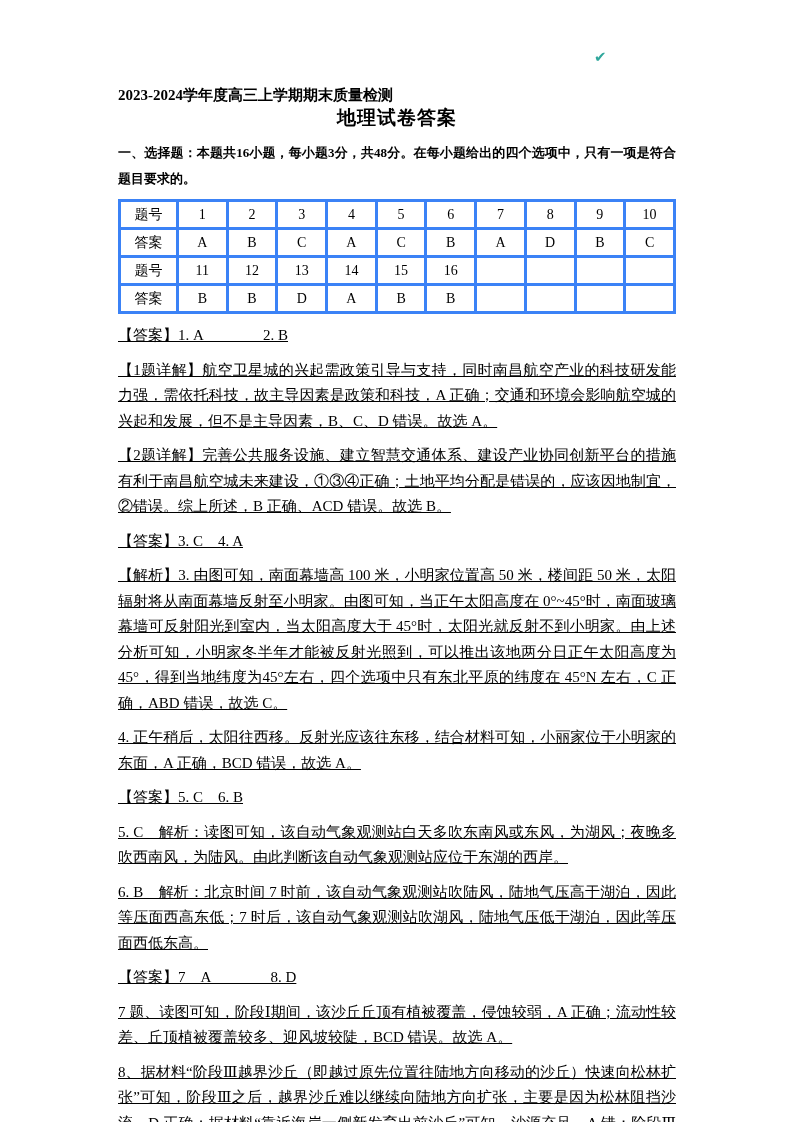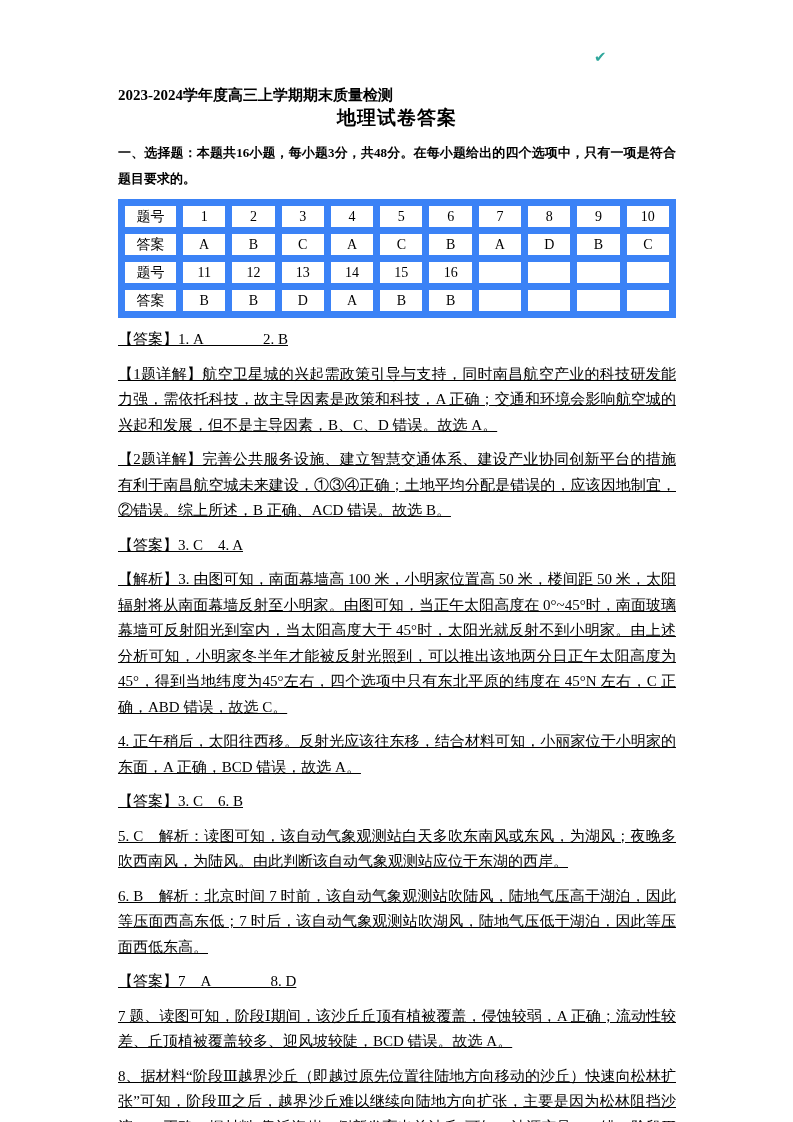--- a/index.html
+++ b/index.html
@@ -43,21 +43,21 @@
     line-height: 26px;
     text-align: justify;
   }
   table.answers {
     border-collapse: collapse;
     width: 100%;
     margin-top: 7px;
     table-layout: fixed;
   }
   table.answers td {
-    border: 7px solid #3b82f6;
+    border: 3px solid #3b82f6;
     height: 28px;
     text-align: center;
     vertical-align: middle;
     font-size: 14px;
     padding: 0;
   }
   .paras { margin-top: 3px; }
   .paras p {
     font-size: 15px;
     line-height: 25.5px;
@@ -151,21 +151,21 @@
         </tbody>
     </table>
 
     <div class="paras">
         <p>【答案】1. A　　　　2. B</p>
         <p>【1题详解】航空卫星城的兴起需政策引导与支持，同时南昌航空产业的科技研发能力强，需依托科技，故主导因素是政策和科技，A 正确；交通和环境会影响航空城的兴起和发展，但不是主导因素，B、C、D 错误。故选 A。</p>
         <p>【2题详解】完善公共服务设施、建立智慧交通体系、建设产业协同创新平台的措施有利于南昌航空城未来建设，①③④正确；土地平均分配是错误的，应该因地制宜，②错误。综上所述，B 正确、ACD 错误。故选 B。</p>
         <p>【答案】3. C　4. A</p>
         <p>【解析】3. 由图可知，南面幕墙高 100 米，小明家位置高 50 米，楼间距 50 米，太阳辐射将从南面幕墙反射至小明家。由图可知，当正午太阳高度在 0°~45°时，南面玻璃幕墙可反射阳光到室内，当太阳高度大于 45°时，太阳光就反射不到小明家。由上述分析可知，小明家冬半年才能被反射光照到，可以推出该地两分日正午太阳高度为 45°，得到当地纬度为45°左右，四个选项中只有东北平原的纬度在 45°N 左右，C 正确，ABD 错误，故选 C。</p>
         <p>4. 正午稍后，太阳往西移。反射光应该往东移，结合材料可知，小丽家位于小明家的东面，A 正确，BCD 错误，故选 A。</p>
-        <p>【答案】3. C　6. B</p>
+        <p>【答案】5. C　6. B</p>
         <p>5. C　解析：读图可知，该自动气象观测站白天多吹东南风或东风，为湖风；夜晚多吹西南风，为陆风。由此判断该自动气象观测站应位于东湖的西岸。</p>
         <p>6. B　解析：北京时间 7 时前，该自动气象观测站吹陆风，陆地气压高于湖泊，因此等压面西高东低；7 时后，该自动气象观测站吹湖风，陆地气压低于湖泊，因此等压面西低东高。</p>
         <p>【答案】7　A　　　　8. D</p>
         <p>7 题、读图可知，阶段Ⅰ期间，该沙丘丘顶有植被覆盖，侵蚀较弱，A 正确；流动性较差、丘顶植被覆盖较多、迎风坡较陡，BCD 错误。故选 A。</p>
         <p>8、据材料“阶段Ⅲ越界沙丘（即越过原先位置往陆地方向移动的沙丘）快速向松林扩张”可知，阶段Ⅲ之后，越界沙丘难以继续向陆地方向扩张，主要是因为松林阻挡沙流，D 正确；据材料“靠近海岸一侧新发育出前沙丘”可知，沙源充足，A 错；阶段Ⅲ越界沙丘快速</p>
       </div>
 
   </div>
 </div>
 

